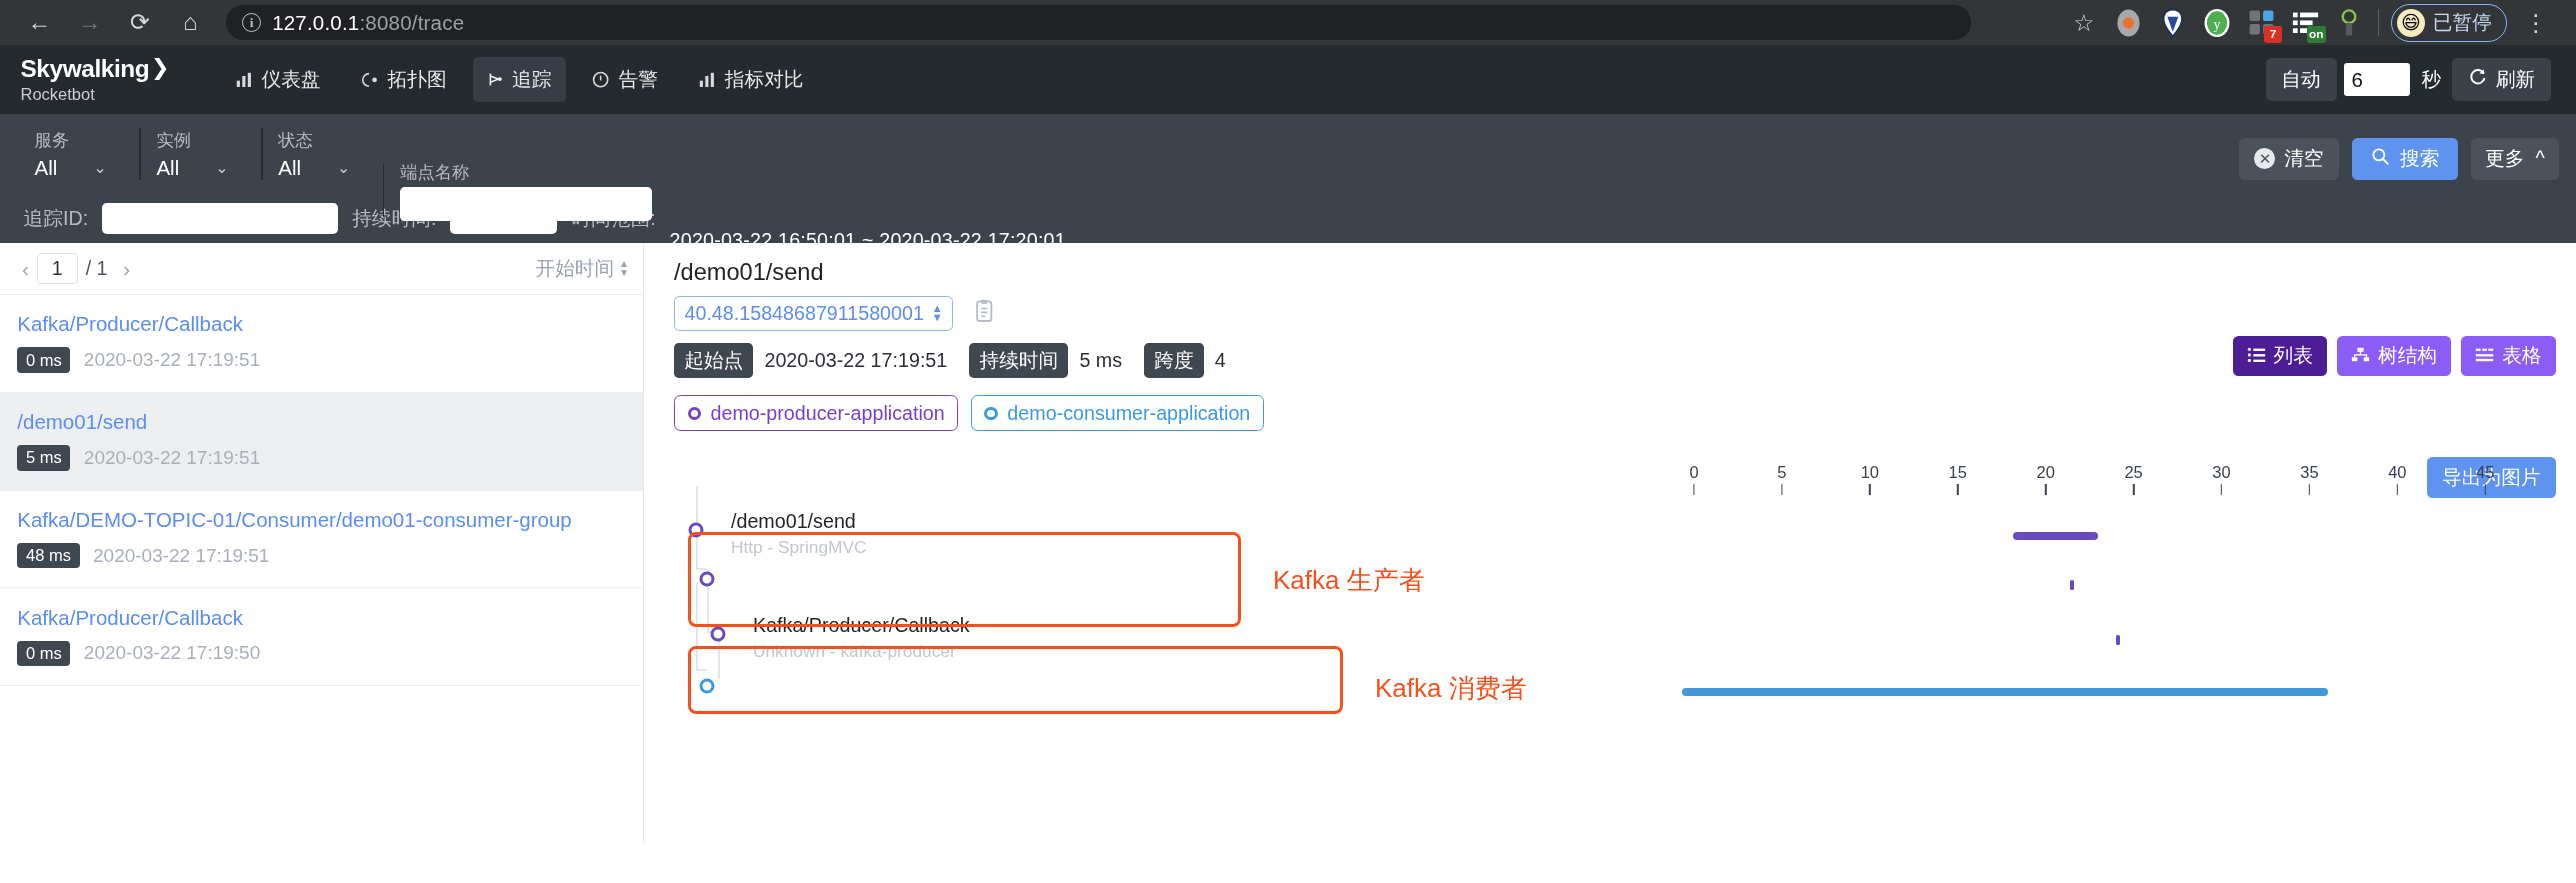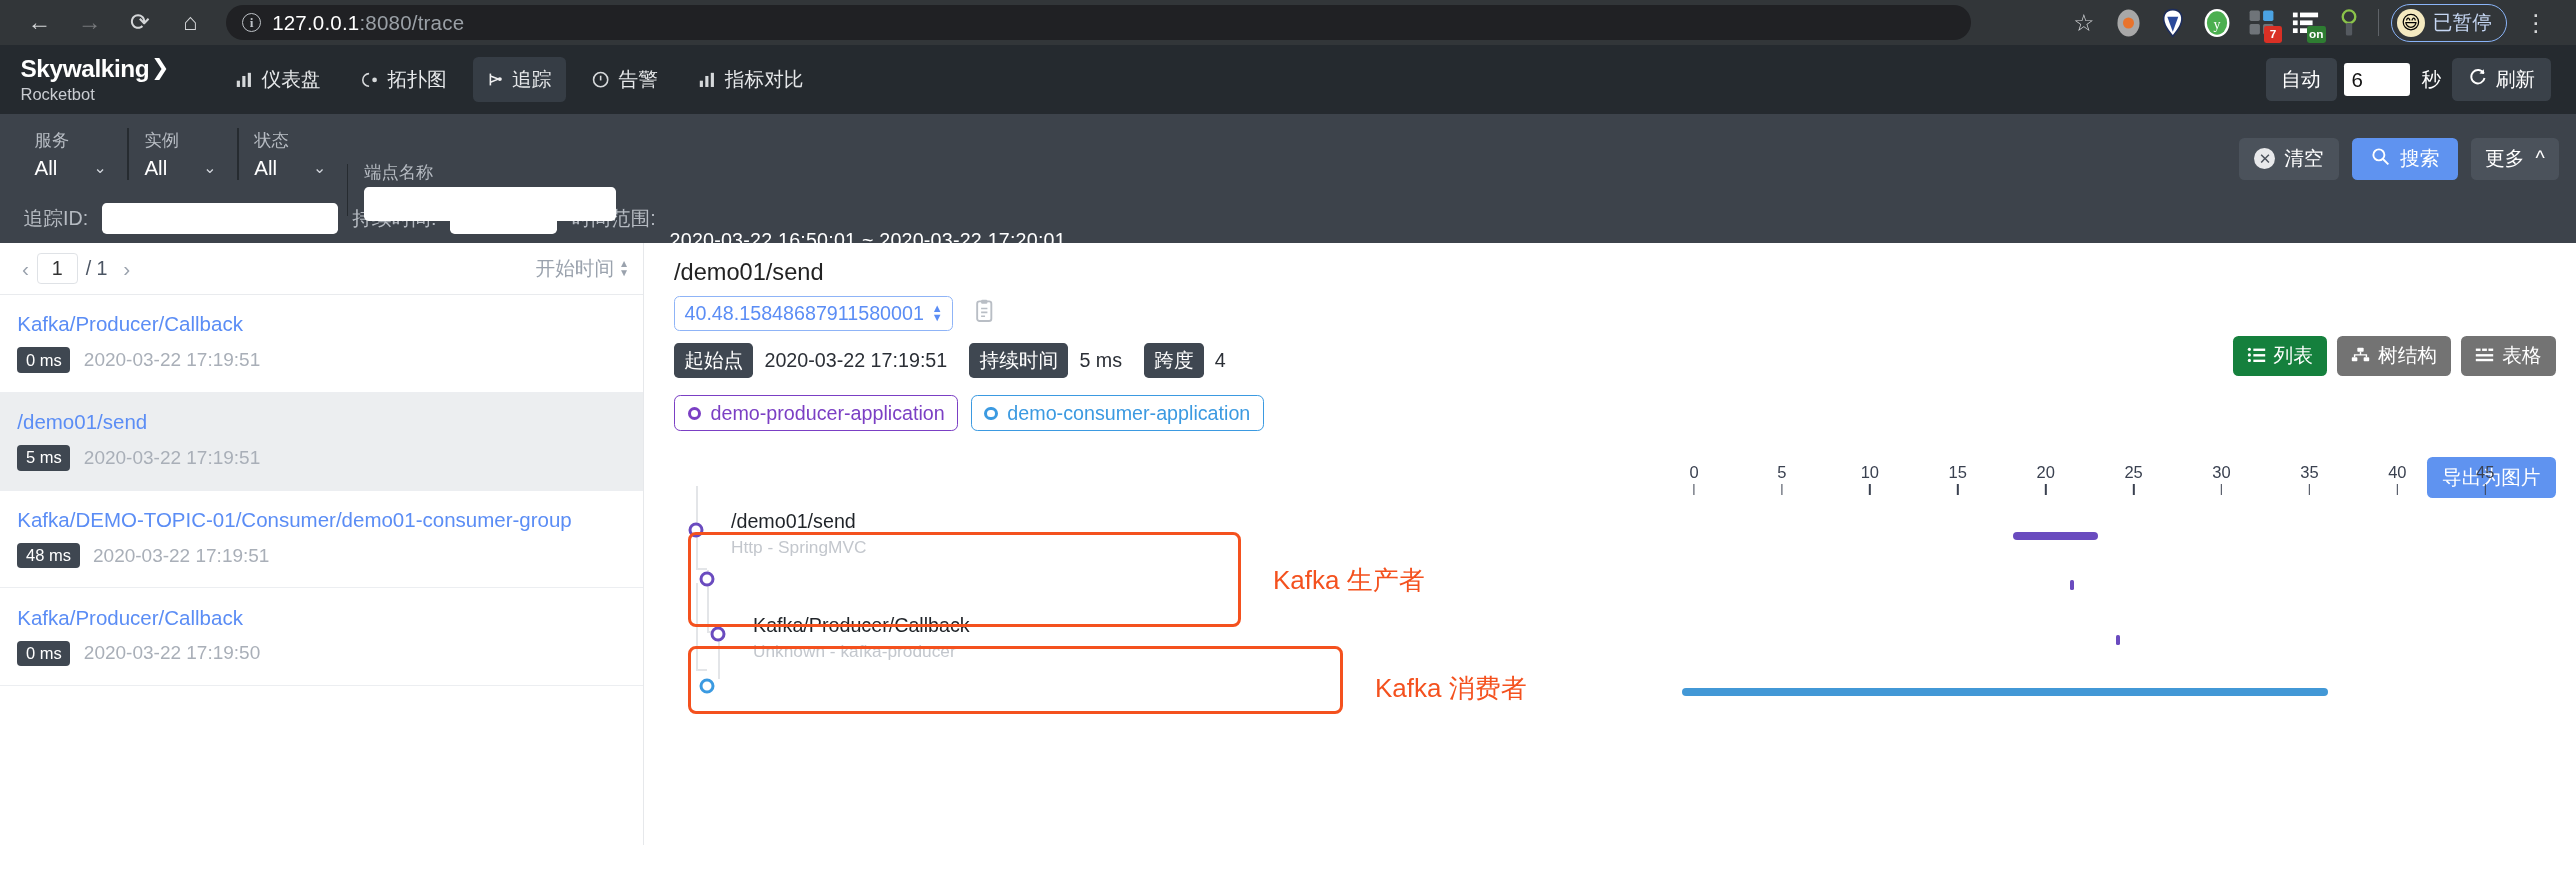--- a/index.html
+++ b/index.html
@@ -80,21 +80,21 @@
     font-size: 20.5px; padding: 0 7px; color: #111; font-family: inherit;
   }
   .sec-label { color: #ffffff; font-size: 19.7px; padding: 0 3.2px; }
   .refresh-btn {
     background: #3a4149; color: #fff; font-size: 19.7px; padding: 7.9px 15.8px; border-radius: 5.5px;
     display: flex; align-items: center; gap: 7.9px; cursor: pointer;
   }
 
   
   .filter-bar { background: #3d434b; padding: 9.5px 17.3px 0 17.3px; }
-  .filter-row1 { display: flex; align-items: flex-start; gap: 0; height: 66px; }
+  .filter-row1 { display: flex; align-items: flex-start; gap: 12px; height: 66px; }
   .sel-group {
     display: flex; flex-direction: column; justify-content: center;
     padding: 0 20.5px 0 17.3px; position: relative; height: 61px;
   }
   .sel-group + .sel-group::before {
     content: ""; position: absolute; left: 0; top: 4.7px; bottom: 4.7px; width: 1.6px; background: #262b30;
   }
   .sel-label { color: #b6bbc2; font-size: 17.3px; margin-bottom: 3.9px; }
   .sel-value-row { display: flex; align-items: center; }
   .sel-value { color: #ffffff; font-size: 20.5px; }
@@ -176,24 +176,24 @@
     border: 1.6px solid #8fb4f7; border-radius: 5.5px; color: #5b8df5; font-size: 19.7px;
     padding: 4.7px 9.5px; display: flex; align-items: center; gap: 7.9px; cursor: pointer;
   }
   .tid-spin { display: flex; flex-direction: column; font-size: 11px; line-height: 9.5px; }
   .copy-ico { color: #b9bec5; font-size: 22px; cursor: pointer; }
   .stat-row { display: flex; align-items: center; gap: 11px; margin-bottom: 17.3px; }
   .stat-badge { background: #3f4751; color: #fff; font-size: 19.7px; border-radius: 4.7px; padding: 3.9px 10.2px; }
   .stat-val { font-size: 19.7px; color: #2b2f36; margin-right: 11px; }
   .view-toggle { position: absolute; right: 20.5px; top: 93px; display: flex; gap: 10.2px; }
   .vt-btn {
-    background: #737373; color: #fff; font-size: 19.7px; padding: 6.3px 14px; border-radius: 5.5px;
+    background: #8b5cf6; color: #fff; font-size: 19.7px; padding: 6.3px 14px; border-radius: 5.5px;
     display: flex; align-items: center; gap: 7.9px; cursor: pointer;
   }
-  .vt-btn.active { background: #15803d; }
+  .vt-btn.active { background: #4c1d95; }
   .chips-row { display: flex; gap: 12.6px; margin-bottom: 7.9px; }
   .chip {
     border: 1.6px solid; border-radius: 6.3px; font-size: 19.7px; padding: 5.5px 12.6px;
     display: flex; align-items: center; gap: 9.5px; cursor: pointer; background: #fff;
   }
   .chip-ring { width: 13.4px; height: 13.4px; border-radius: 50%; border: 3.2px solid currentColor; }
   .export-btn {
     position: absolute; right: 20.5px; top: 214px; background: #5f93f0; color: #fff;
     font-size: 19.7px; padding: 7px 15px; border-radius: 5.5px; cursor: pointer;
   }

